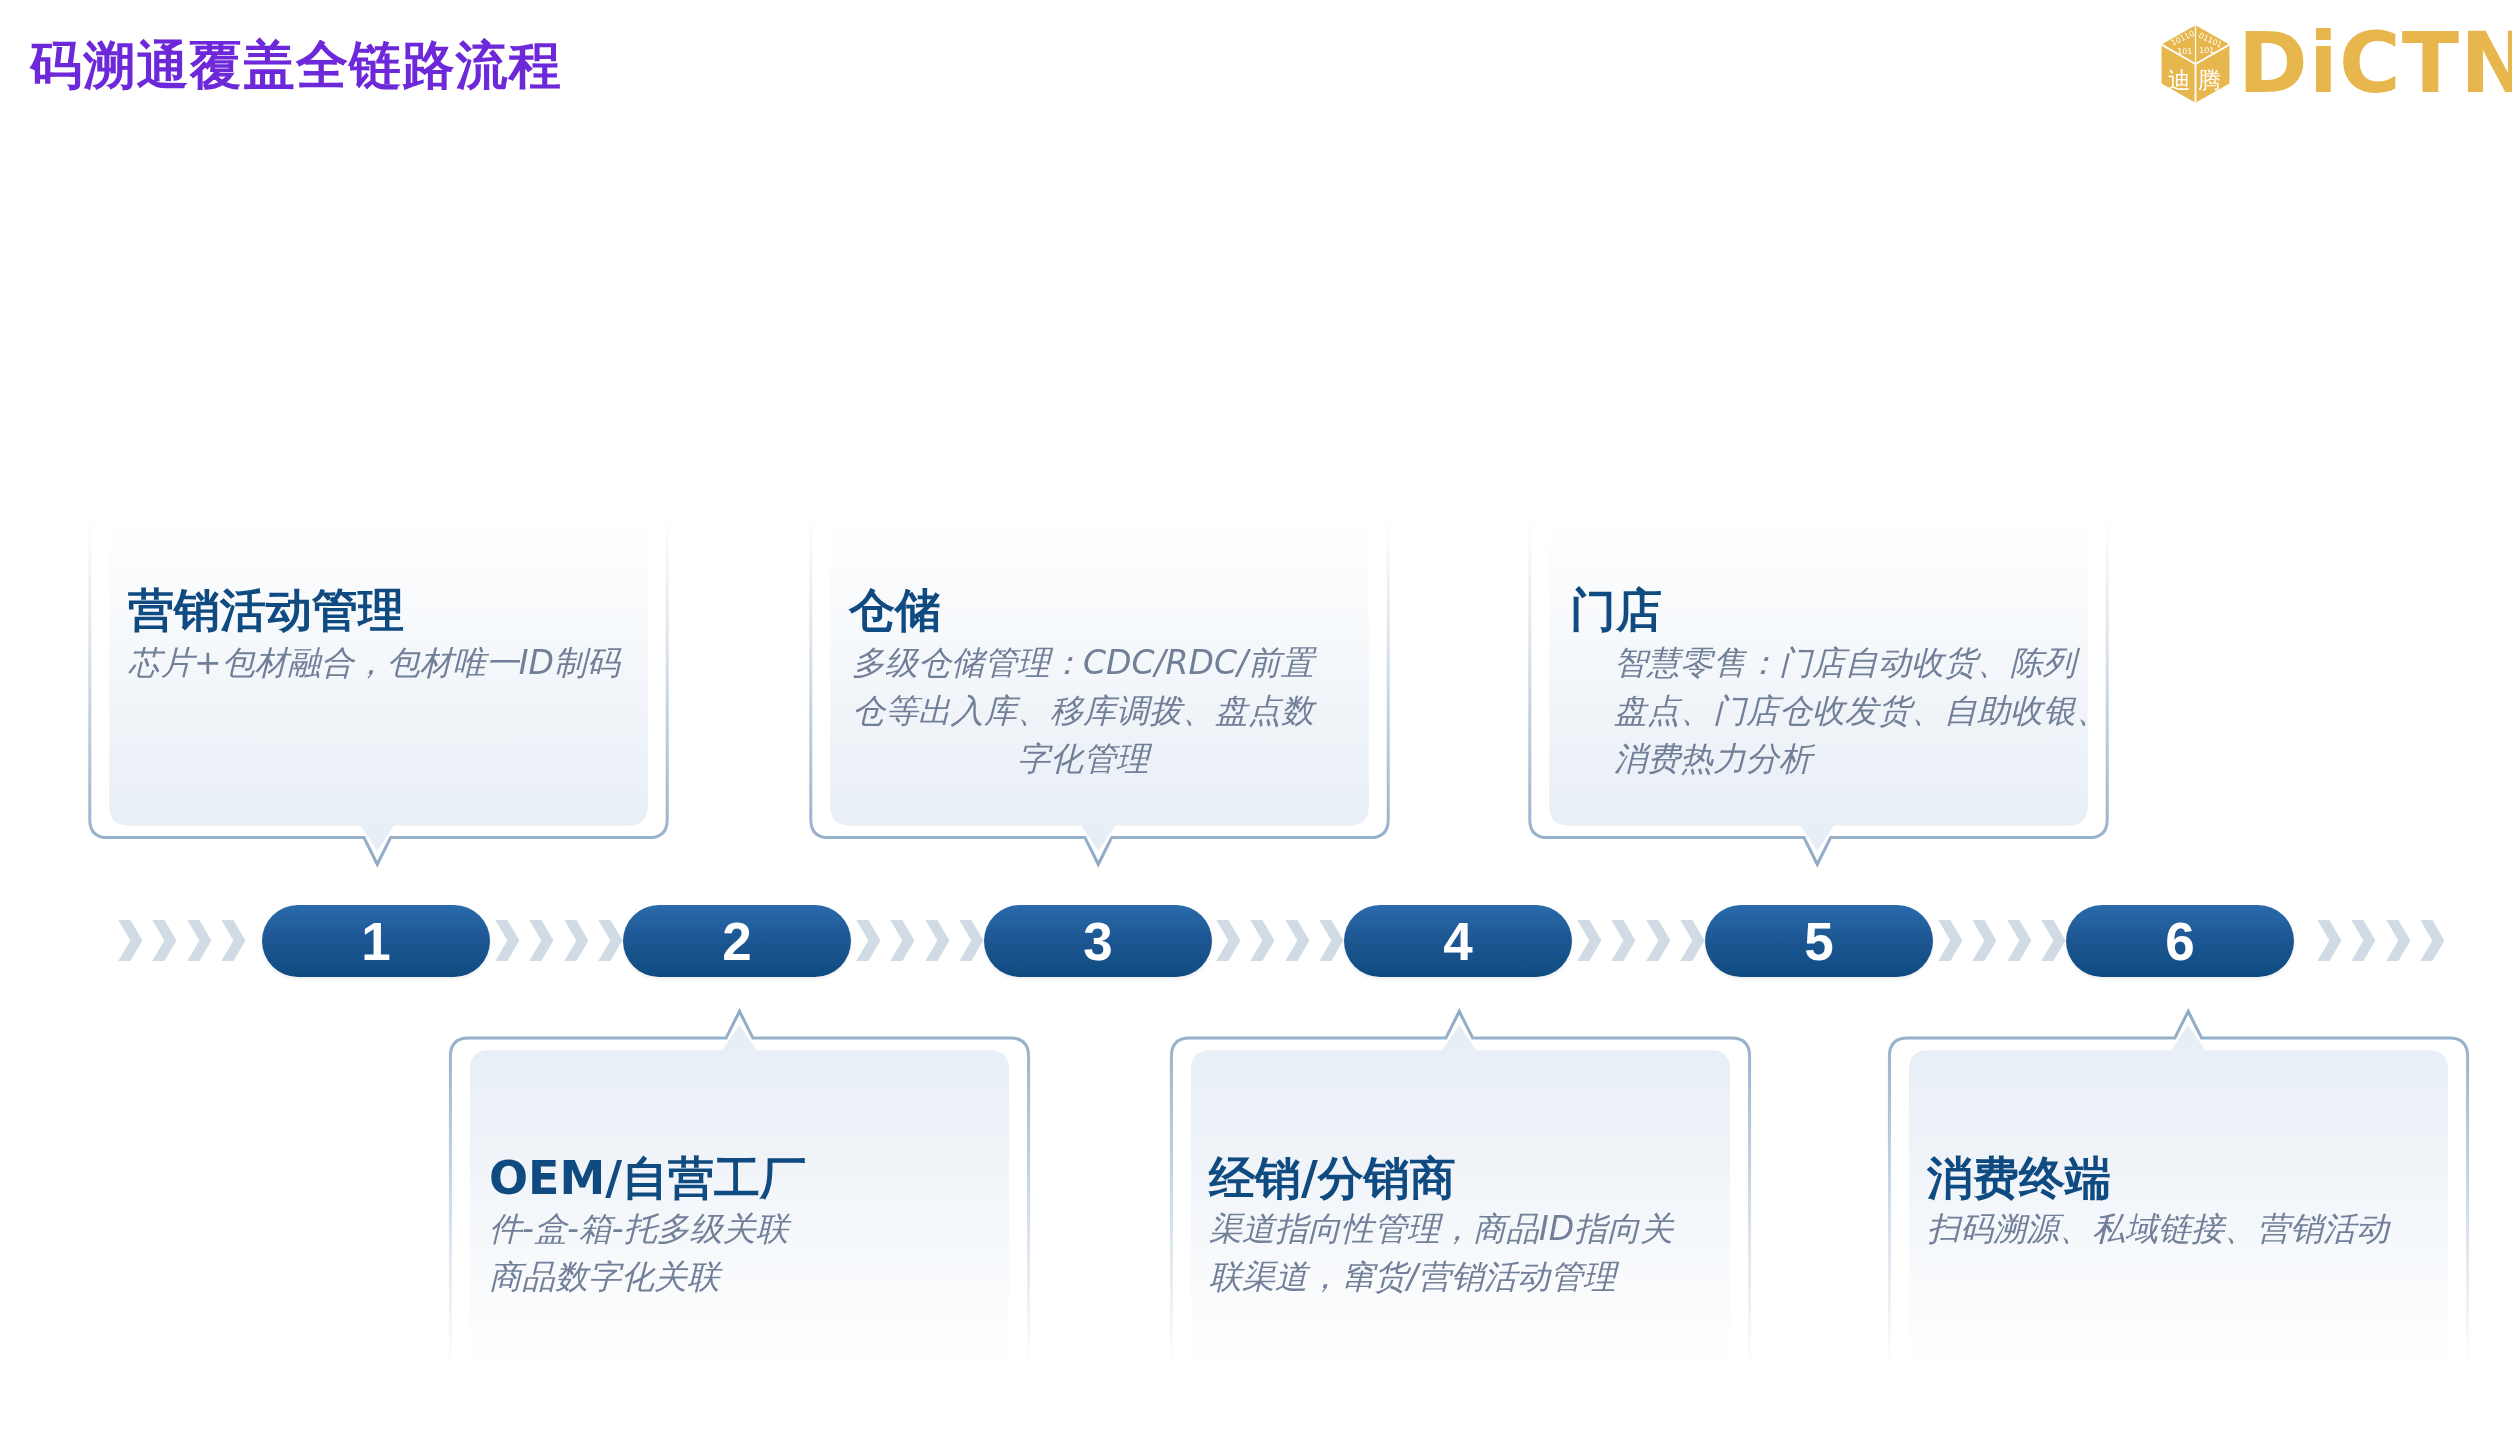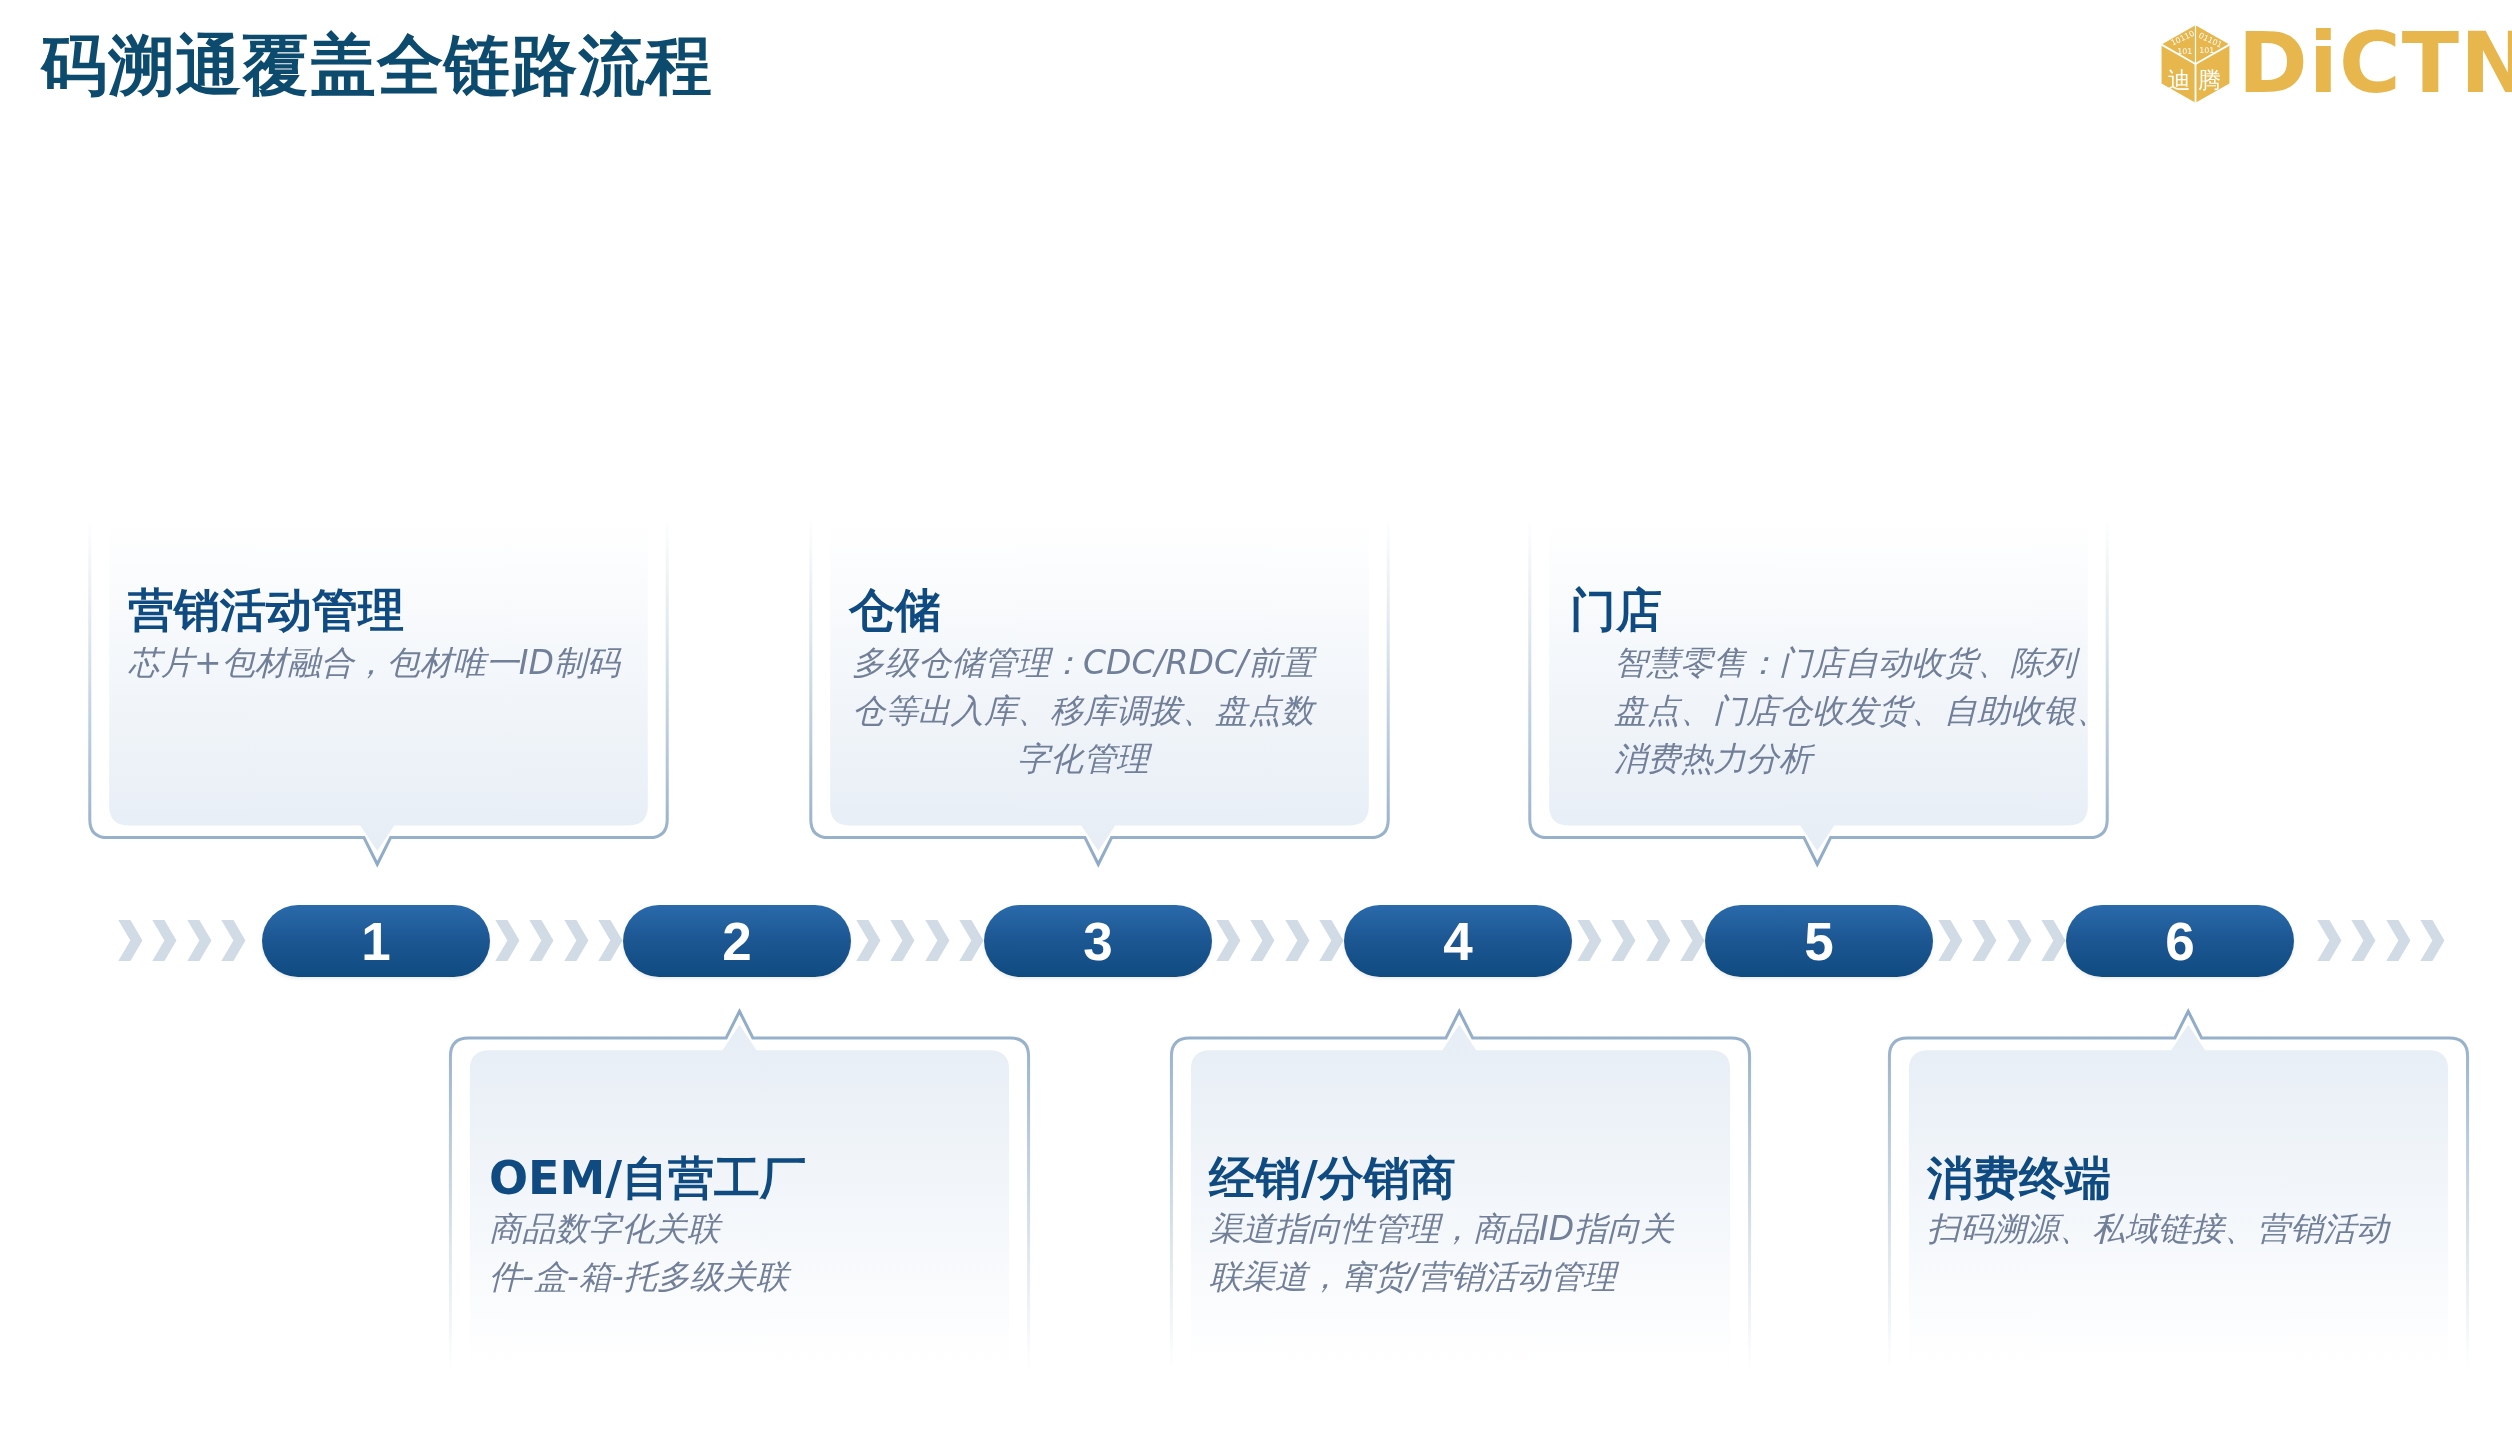--- a/index.html
+++ b/index.html
@@ -2,22 +2,22 @@
 <html style="font-size:9.7px"><head>
 <meta charset="utf-8">
 <style>
   html, body { margin: 0; padding: 0; }
   body {
     width: 2512px; height: 1449px; position: relative; overflow: hidden;
     background: #ffffff;
     font-family: "DejaVu Sans", "Liberation Sans", sans-serif;
   }
   .page-title {
-    position: absolute; left: 41px; top: 23px;
-    font-size: 66px; font-weight: 900; color: #0c4a6e; letter-spacing: 1.2px;
+    position: absolute; left: 30px; top: 23px;
+    font-size: 52px; font-weight: 900; color: #6d28d9; letter-spacing: 1.2px;
     line-height: 85px;
     font-family: "DejaVu Sans", sans-serif;
   }
   .logo { position: absolute; left: 2159px; top: 18px; height: 91px; display: flex; align-items: center; }
   .logo svg { display: block; }
   .logo-text {
     font-family: "DejaVu Sans", sans-serif; font-weight: 900; font-size: 84px;
     color: #e7b64c; letter-spacing: 1.2px; margin-left: 6px; line-height: 91px;
   }
 
@@ -236,22 +236,22 @@
   </div>
 </div>
 
 <div class="card" style="left:448px; top:1005px; height:377px;">
   <svg class="frame" width="583" height="377" viewBox="0 0 960 620">
     <path d="M4,600 L4,84 Q4,54 34,54 L458,54 L480,10 L502,54 L926,54 Q956,54 956,84 L956,600" fill="none" stroke="url(#botBorder)" stroke-width="5"></path>
     <path d="M36,600 L924,600 L924,106 Q924,74 892,74 L508,74 L480,32 L452,74 L68,74 Q36,74 36,106 Z" fill="url(#botPanel)"></path>
   </svg>
   <div class="card-title" style="left:41px; top:146px;">OEM/自营工厂</div>
   <div class="card-desc" style="left:41px; top:200px;">
+    <div>件-盒-箱-托多级关联</div>
     <div>商品数字化关联</div>
-    <div>件-盒-箱-托多级关联</div>
   </div>
 </div>
 
 <div class="card" style="left:1169px; top:1005px; height:377px;">
   <svg class="frame" width="583" height="377" viewBox="0 0 960 620">
     <path d="M4,600 L4,84 Q4,54 34,54 L456,54 L478,10 L500,54 L926,54 Q956,54 956,84 L956,600" fill="none" stroke="url(#botBorder)" stroke-width="5"></path>
     <path d="M36,600 L924,600 L924,106 Q924,74 892,74 L506,74 L478,32 L450,74 L68,74 Q36,74 36,106 Z" fill="url(#botPanel)"></path>
   </svg>
   <div class="card-title" style="left:40px; top:146px;">经销/分销商</div>
   <div class="card-desc" style="left:40px; top:200px;">

